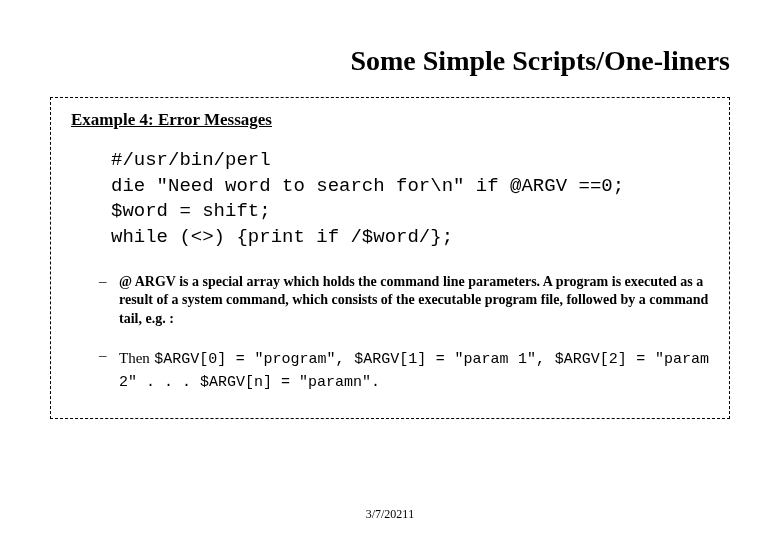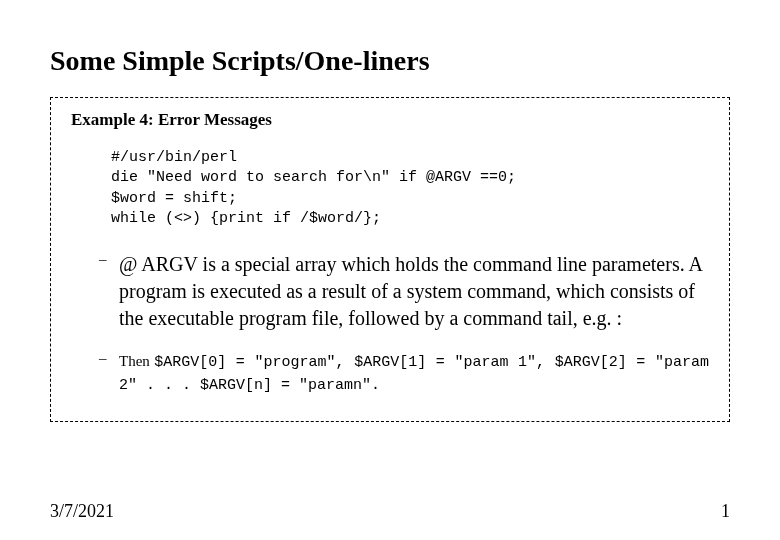--- a/index.html
+++ b/index.html
@@ -14,55 +14,57 @@
     box-sizing: border-box;
   }
   .slide {
     width: 780px;
     height: 540px;
     padding: 30px 50px 20px 50px;
     box-sizing: border-box;
     position: relative;
   }
   .title {
-    text-align: left;
+    text-align: right;
     font-size: 28px;
     font-weight: bold;
     margin: 15px 0 20px 0;
   }
   .dashed-box {
     border: 1px dashed #000;
     padding: 12px 20px 24px 20px;
     box-sizing: border-box;
   }
   .example-label {
     font-size: 17px;
     font-weight: bold;
+    text-decoration: underline;
     margin-bottom: 18px;
   }
   .code-block {
     font-family: "Courier New", Courier, monospace;
-    font-size: 15px;
+    font-size: 19px;
     white-space: pre;
     margin: 0 0 22px 40px;
     line-height: 1.35;
   }
   .bullet-row {
     display: flex;
     margin: 0 0 18px 28px;
   }
   .bullet-dash {
     width: 20px;
     flex: 0 0 20px;
     font-size: 15px;
   }
   .bullet-text {
     flex: 1;
-    font-size: 20px;
+    font-size: 14px;
     line-height: 1.35;
+    font-weight: bold;
   }
   .at-argv-lead {
     font-family: "Times New Roman", Times, serif;
   }
   .cmd-line {
     font-family: "Courier New", Courier, monospace;
     font-size: 15px;
     margin: 0 0 22px 48px;
     white-space: pre;
   }
@@ -79,22 +81,22 @@
   }
   .then-word {
     font-family: Liberation Serif, serif;
   }
   .footer {
     position: absolute;
     bottom: 18px;
     left: 50px;
     right: 50px;
     display: flex;
-    justify-content: space-between;
-    font-size: 18px;
+    justify-content: center;
+    font-size: 12px;
   }
 </style>
 </head>
 <body>
 
 <div class="slide">
 
   <div class="title">Some Simple Scripts/One-liners</div>
 
   <div class="dashed-box">

